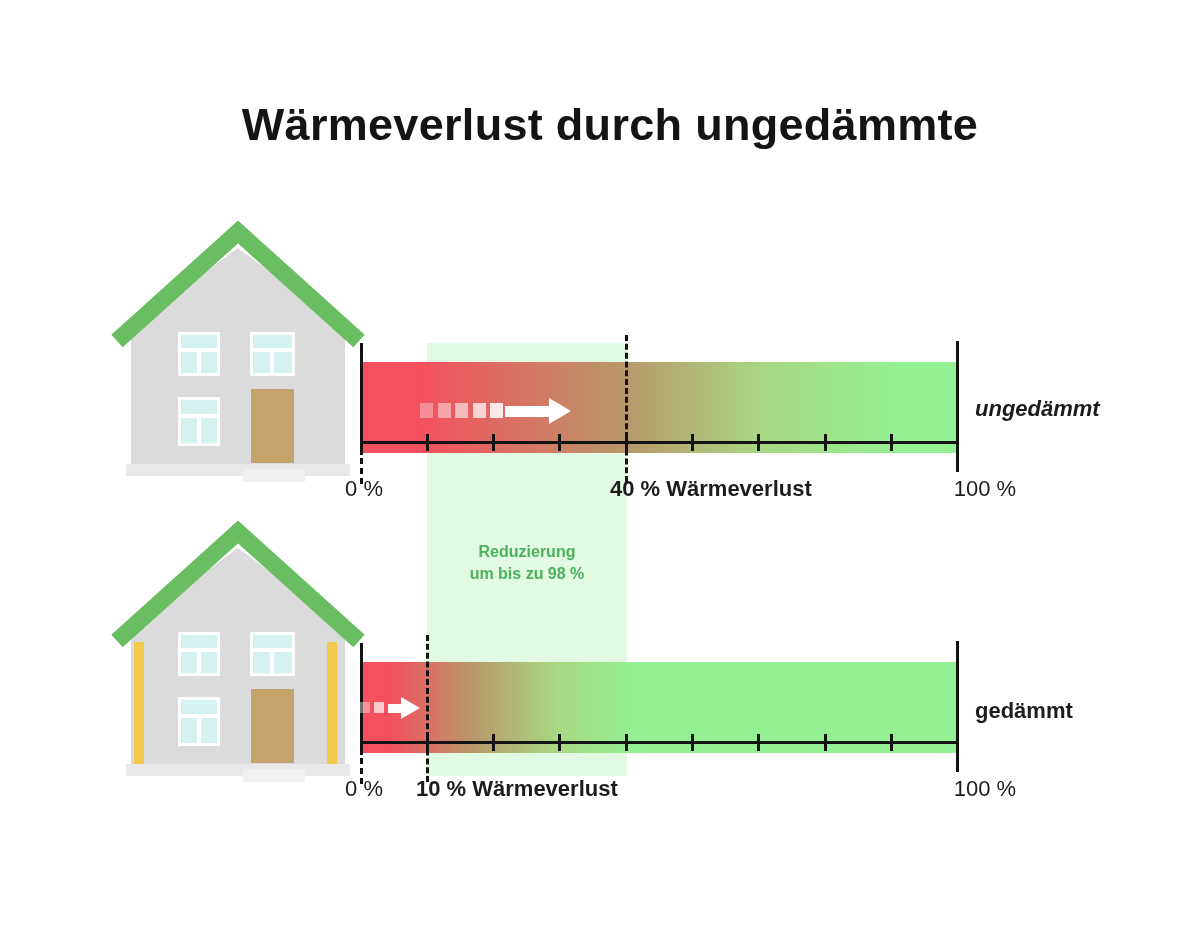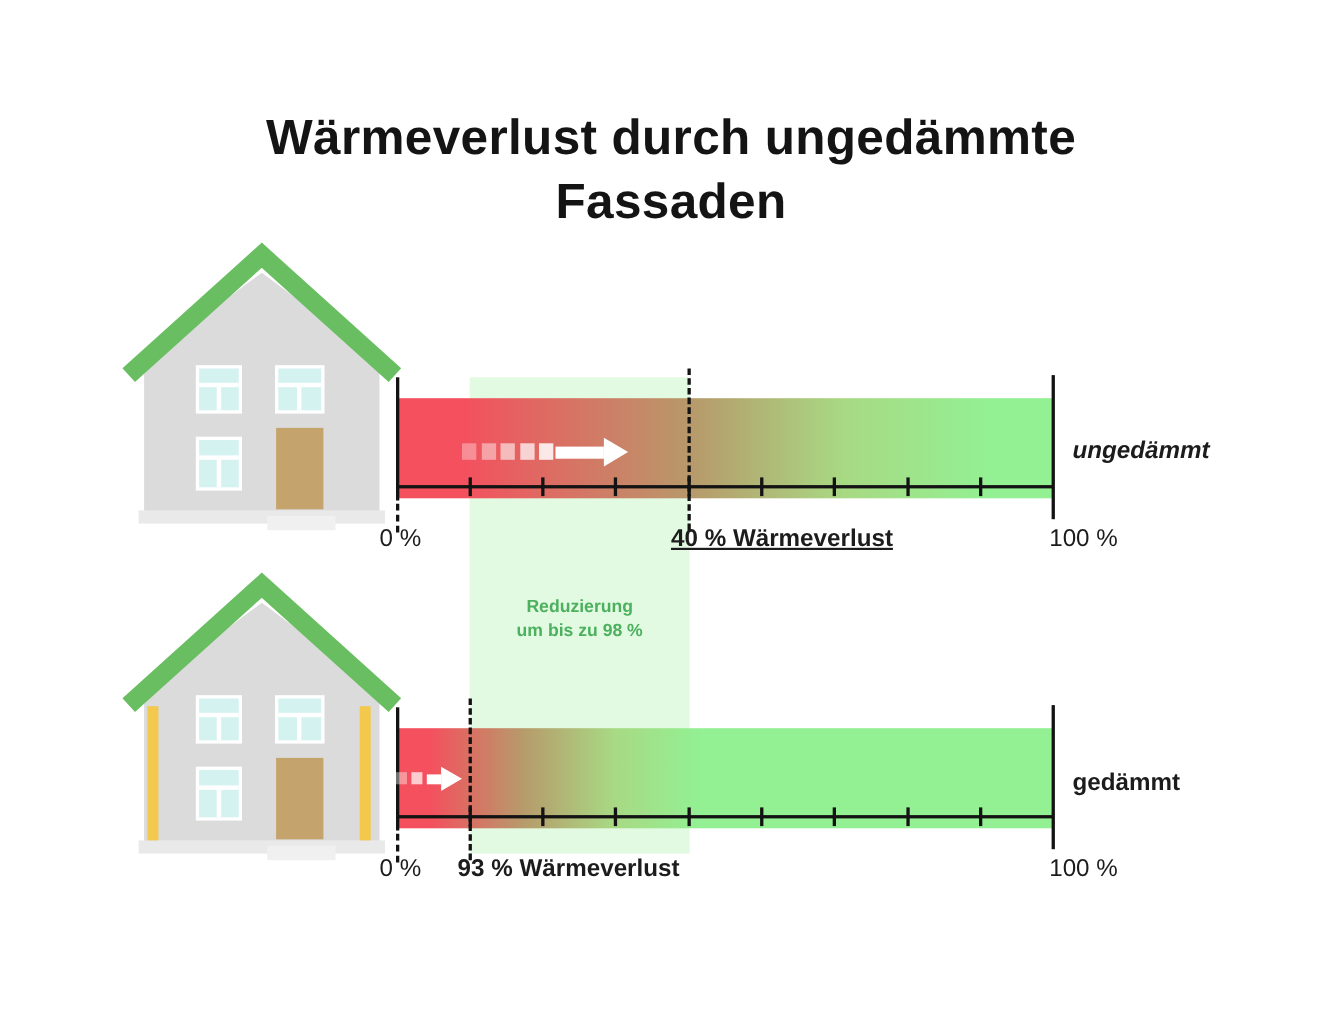--- a/index.html
+++ b/index.html
@@ -49,39 +49,38 @@
   .a2 .shaft{left:27px;top:42px;width:13px;height:9px;}
   .a2 .head{left:40px;top:35px;border-top:11px solid transparent;border-bottom:11px solid transparent;border-left:19px solid #ffffff;}
   
   .lbl{position:absolute;font-size:22px;color:#1c1c1c;white-space:nowrap;z-index:3;}
   .lbl.c{text-align:center;}
   .lbl.b{font-weight:700;}
   .row-top{top:476px;}
   .row-bottom{top:776px;}
   .x0{left:333px;width:62px;}
   .x100{left:949px;width:72px;}
-  .x-mid-top{left:610px;text-decoration:underline;}
+  .x-mid-top{left:610px;}
   .x-mid-bottom{left:416px;}
   .side-label{position:absolute;left:975px;font-size:22px;font-weight:700;color:#1c1c1c;white-space:nowrap;z-index:3;}
   .side-top{top:396px;font-style:italic;}
   .side-bottom{top:698px;}
   
   .logo{
     position:absolute;top:851px;left:0;width:100%;text-align:center;
     font-family:"DejaVu Sans",sans-serif;font-weight:700;font-size:52px;letter-spacing:-1px;
   }
 </style>
 </head>
 <body>
 
 <div class="canvas">
 
   <div class="title">
     <span>Wärmeverlust durch ungedämmte</span><br>
-    <span>Fassaden</span>
   </div>
 
   <div class="house house1">
     <svg viewBox="0 0 270 268" width="270" height="268">
       <polygon points="28,249 28,108 135,29 242,108 242,249" fill="#dbdbdb"></polygon>
       <polyline points="14,122 135,13 256,122" fill="none" stroke="#6abe62" stroke-width="17"></polyline>
       <rect x="23" y="245" width="224" height="12" fill="#e9e9e9"></rect>
       <rect x="140" y="250" width="62" height="13" fill="#f0f0f0"></rect>
       <rect x="148" y="170" width="43" height="74" fill="#c5a36d"></rect>
 
@@ -195,18 +194,18 @@
       <div class="head"></div>
     </div>
   </div>
 
   <div class="lbl c row-top x0">0 %</div>
   <div class="lbl b row-top x-mid-top">40 % Wärmeverlust</div>
   <div class="lbl c row-top x100">100 %</div>
   <div class="side-label side-top">ungedämmt</div>
 
   <div class="lbl c row-bottom x0">0 %</div>
-  <div class="lbl b row-bottom x-mid-bottom">93 % Wärmeverlust</div>
+  <div class="lbl b row-bottom x-mid-bottom">10 % Wärmeverlust</div>
   <div class="lbl c row-bottom x100">100 %</div>
   <div class="side-label side-bottom">gedämmt</div>
 
 
 </div>
 
 </body></html>

